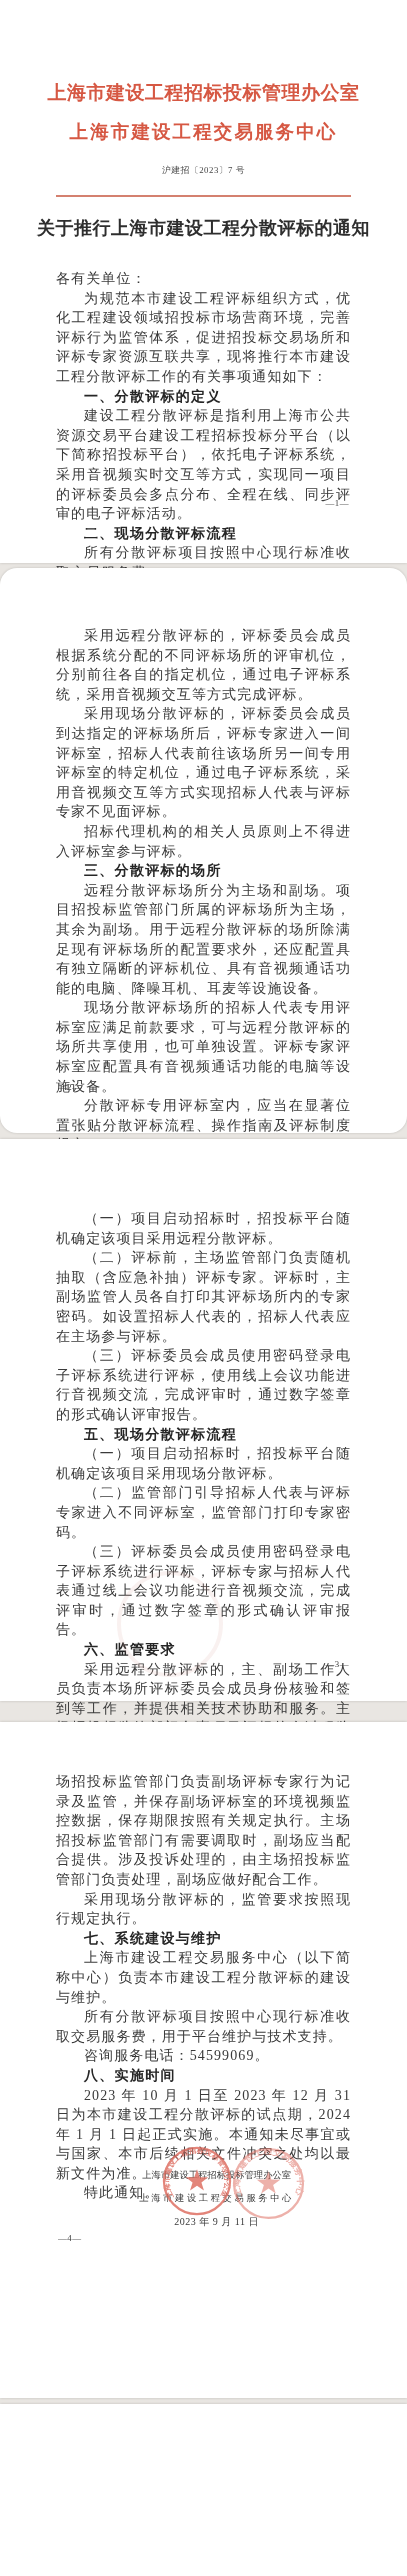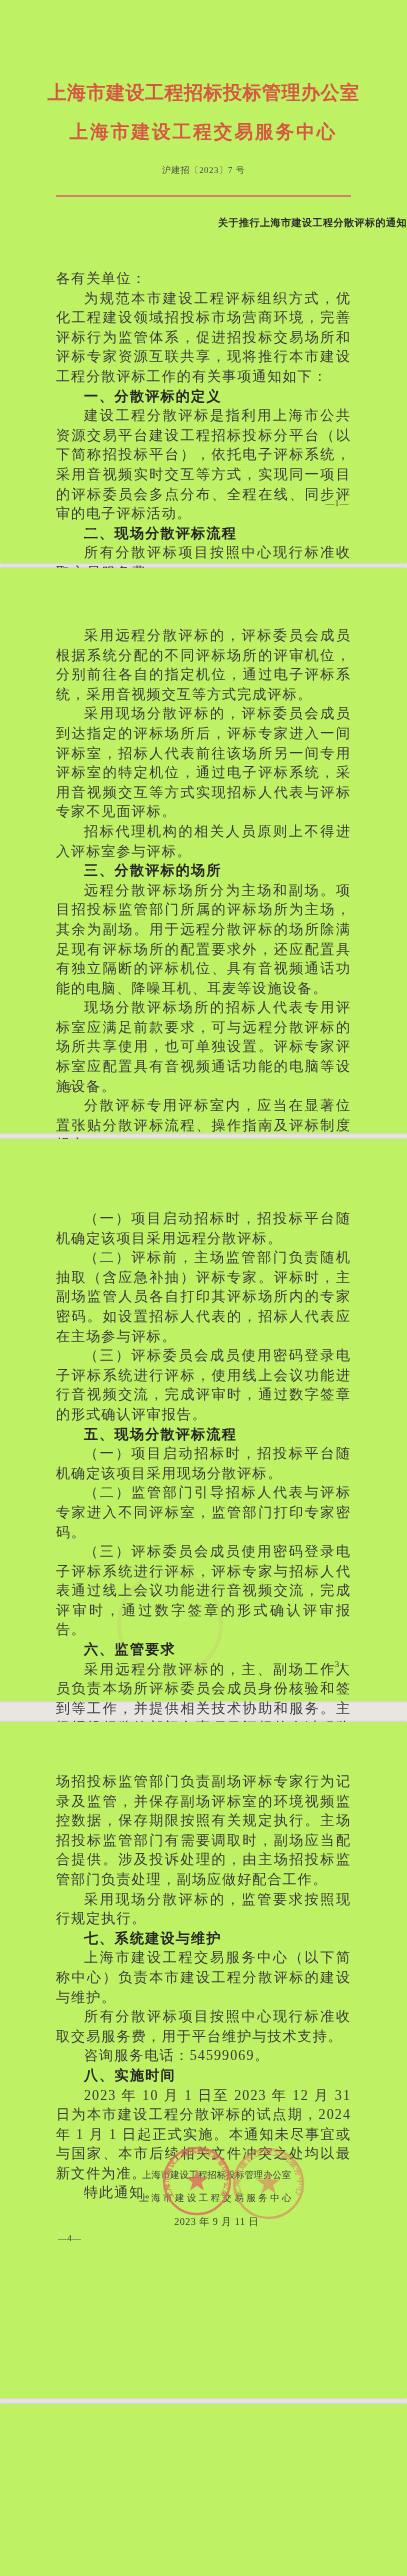--- a/index.html
+++ b/index.html
@@ -1,32 +1,32 @@
 <!DOCTYPE html>
 <html style="font-size:8.2px"><head>
 <meta charset="utf-8">
 <style>
   html,body{margin:0;padding:0;background:#e9e6e2;}
   #canvas{position:relative;width:407px;height:3453px;margin:0 auto;background:#e9e6e2;overflow:hidden;
           font-family:"Liberation Serif","DejaVu Serif",serif;color:#3a3a3a;}
-  .page{position:absolute;left:0;width:407px;background:#bef264;box-shadow:0 0 2.6px rgba(0,0,0,.18);}
+  .page{position:absolute;left:0;width:407px;background:#ffffff;box-shadow:0 0 2.6px rgba(0,0,0,.18);}
   #page-1{top:0;height:563px;}
-  #page-2{top:568px;height:565px;}
+  #page-2{top:568px;height:565px;border-radius:17px;}
   #page-3{top:1139px;height:562px;}
   #page-4{top:1722px;height:676px;}
   #page-5{top:2404px;height:1048px;}
 
   .red-org{position:absolute;left:0;width:100%;text-align:center;font-weight:bold;
            color:#d65843;font-family:"Liberation Serif","DejaVu Serif",serif;}
   .red-org.l1{top:80px;font-size:19px;letter-spacing:0.5px;}
   .red-org.l2{top:119px;font-size:18.5px;letter-spacing:2.1px;}
   .doc-no{position:absolute;left:0;top:165px;width:100%;text-align:center;font-size:8.8px;
           color:#474747;letter-spacing:0.5px;}
   .red-rule{position:absolute;left:56px;right:56px;top:195px;height:1.5px;background:#d4806f;}
-  .doc-title{position:absolute;left:0;top:216px;width:100%;text-align:right;font-size:10px;
+  .doc-title{position:absolute;left:0;top:216px;width:100%;text-align:center;font-size:18px;
              font-weight:bold;color:#2e2e2e;letter-spacing:0.5px;}
 
   .flow{position:absolute;left:56px;right:56px;}
   #page-1 .flow{top:269px;}
   #page-2 .flow{top:58px;}
   #page-3 .flow{top:70px;}
   #page-4 .flow{top:50px;}
   .para,.head,.salut{font-size:14px;line-height:19.6px;letter-spacing:1.1px;text-align:justify;}
   .para{text-indent:2em;}
   .para.noindent{text-indent:0;}

